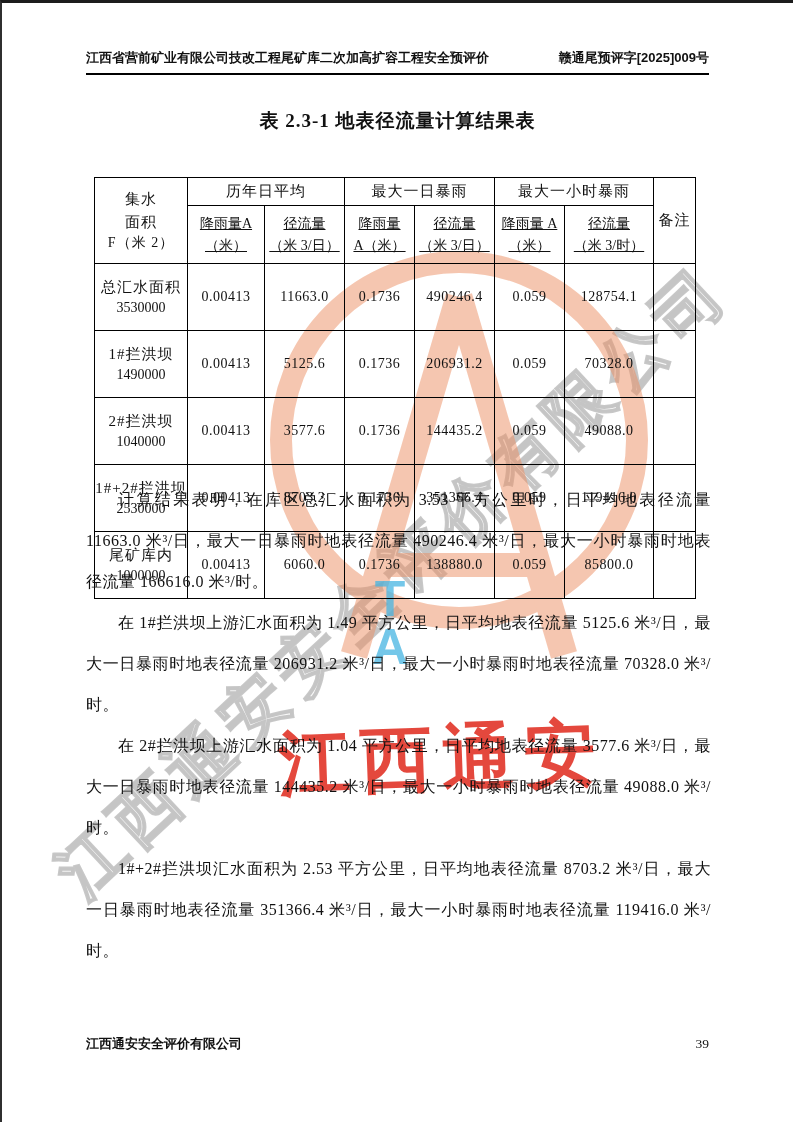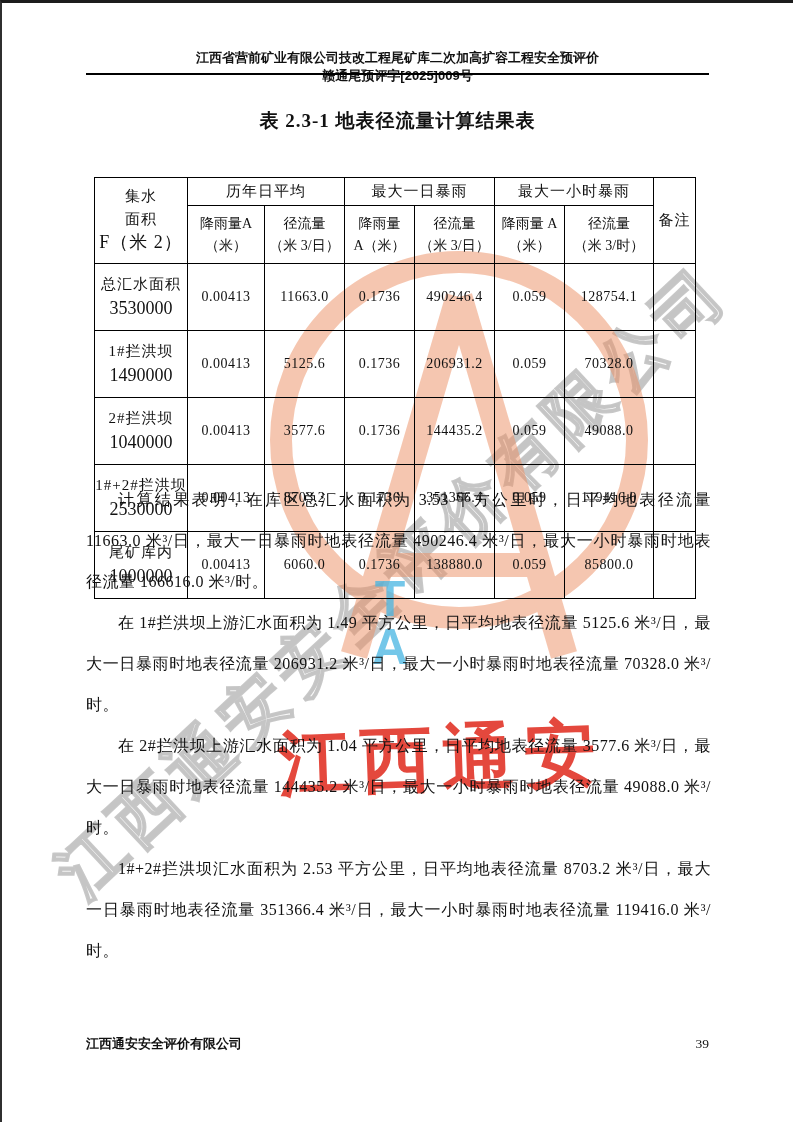--- a/index.html
+++ b/index.html
@@ -31,21 +31,20 @@
     font-family:"Liberation Sans", sans-serif; font-weight:bold;
     font-size:72px; letter-spacing:10px; transform:rotate(-2deg);
     color:rgba(222,32,18,0.82);
   }
   
   .doc-header {
     position:absolute; left:84px; right:84px; top:46px; z-index:1;
     display:flex; justify-content:space-between; align-items:center;
     font-family:"Liberation Sans", sans-serif; font-weight:bold; font-size:13px;
     white-space:nowrap;
-    flex-direction:column;
   }
   .header-rule { position:absolute; left:84px; right:84px; top:70px; height:2px; background:#000; z-index:1; }
   
   .table-title {
     position:absolute; left:84px; right:84px; top:105px; z-index:1;
     text-align:center; font-size:19px; font-weight:bold; letter-spacing:1px;
   }
   .table-title .gap { }
   
   table.runoff {
@@ -53,25 +52,25 @@
     border-collapse:collapse; table-layout:fixed; text-align:center;
     font-size:14px;
     margin-top:35px;
   }
   table.runoff th, table.runoff td {
     border:1px solid #000; padding:0; font-weight:normal; overflow:hidden;
   }
   tr.group-row { height:28px; }
   tr.group-row th { font-size:15px; letter-spacing:1px; }
   tr.sub-row { height:58px; }
-  tr.sub-row th .ln { font-size:14px; line-height:1.55; }
+  tr.sub-row th .ln { font-size:14px; line-height:1.55;text-decoration:underline; }
   tbody tr { height:67px; }
   td .ln, th .ln { display:block; }
   .area-cell .ln1 { font-size:15px; line-height:1.5; letter-spacing:1px; }
-  .area-cell .ln2 { font-size:18px; line-height:1.4; }
+  .area-cell .ln2 { font-size:14px; line-height:1.4; }
   .num { font-size:14px; letter-spacing:0.5px; }
   
   .body-text {
     position:absolute; left:84px; width:625px; top:476px; z-index:1;
     font-size:16px; line-height:41px; text-align:justify; letter-spacing:0.5px;
   }
   .body-text p { margin:0; text-indent:2em; }
   
   .doc-footer {
     position:absolute; left:84px; right:84px; top:1032px; z-index:1;

